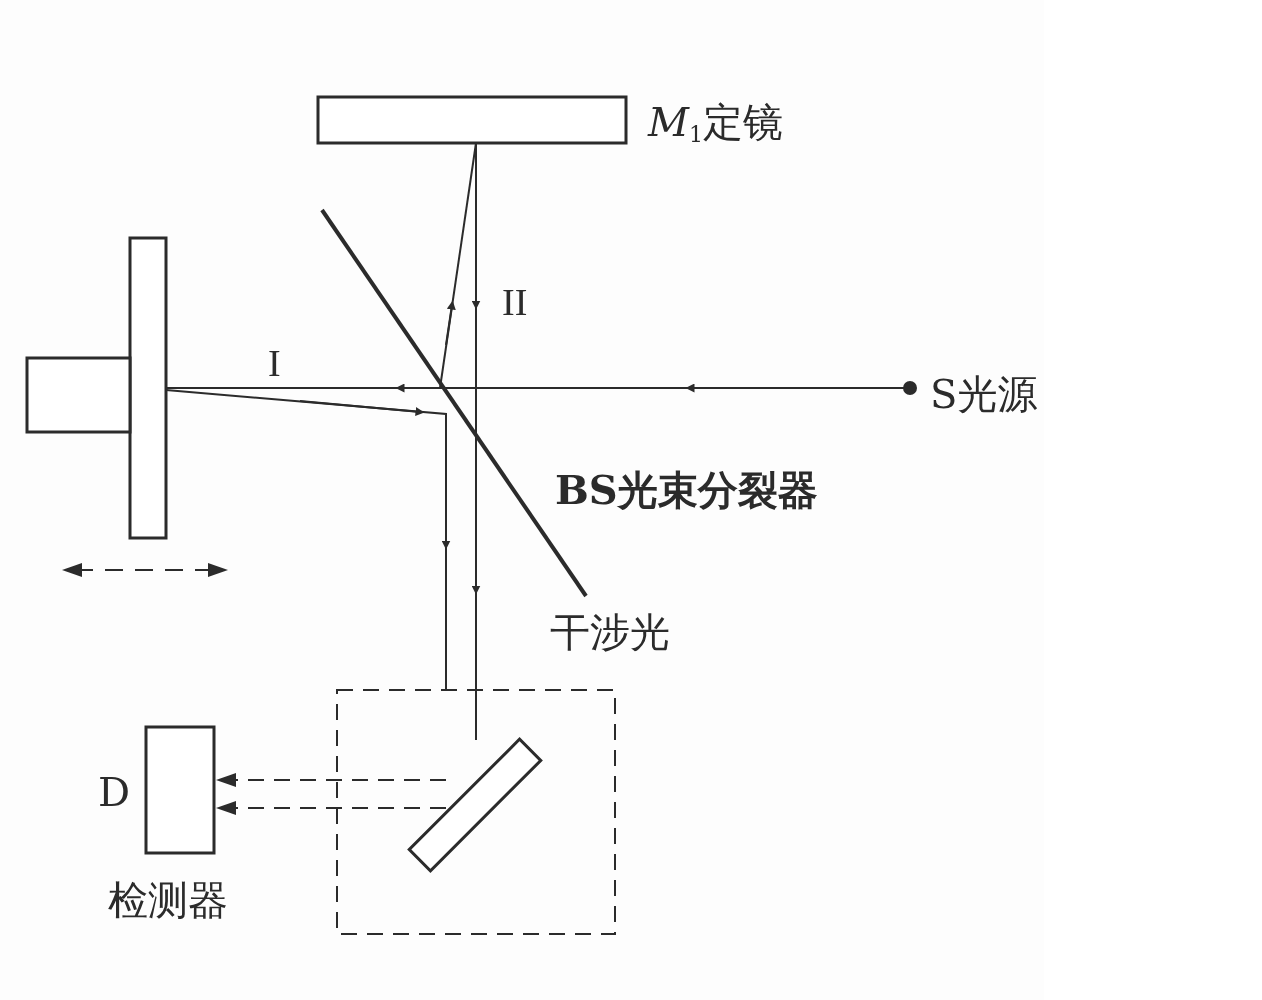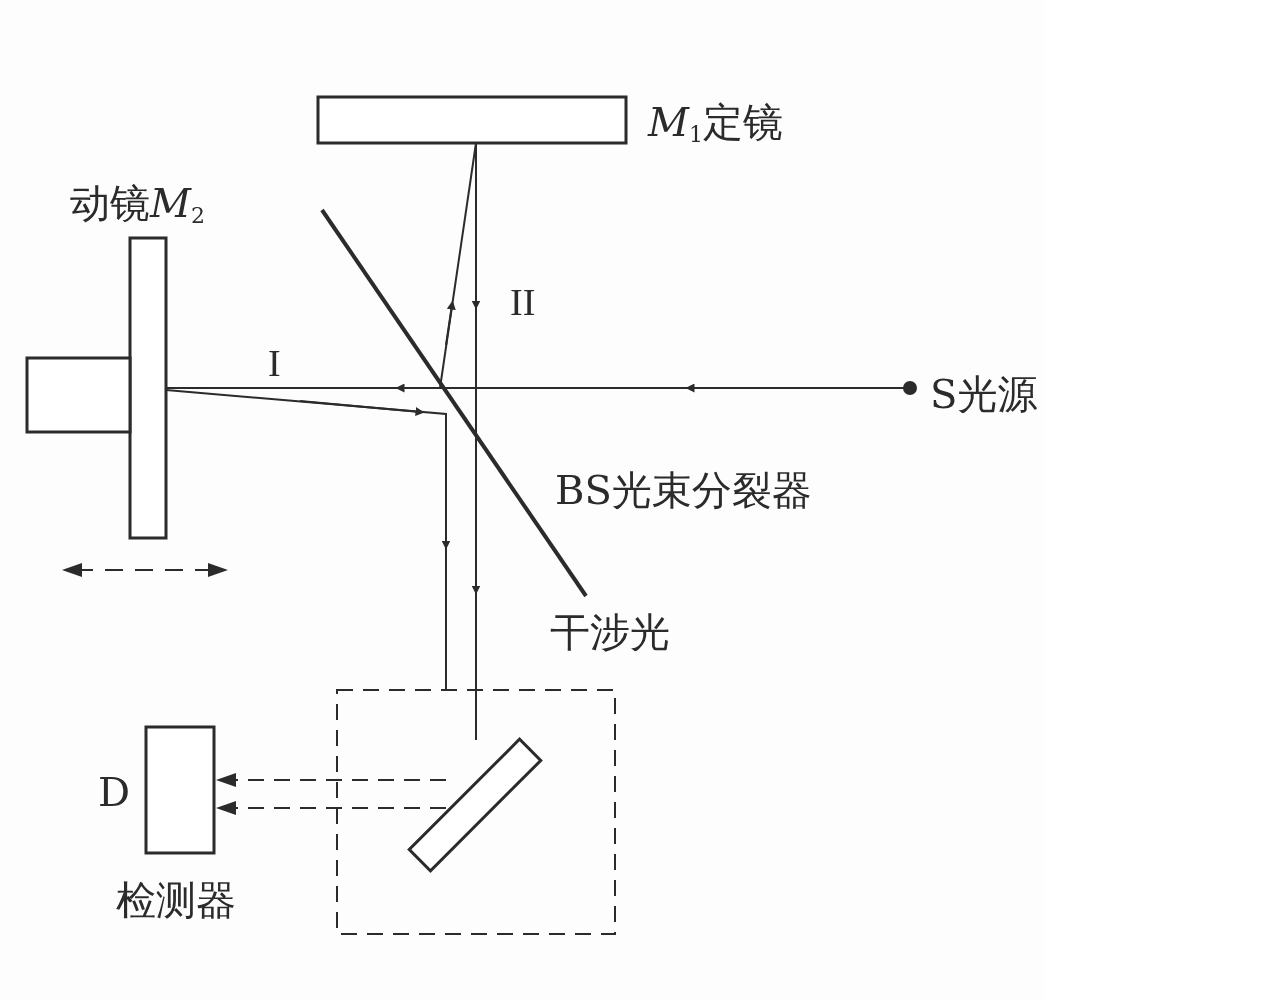--- a/index.html
+++ b/index.html
@@ -66,21 +66,20 @@
     <circle cx="910" cy="388" r="7" fill="#2b2b2b"></circle>
 
     <g stroke="#2b2b2b" stroke-width="2" stroke-dasharray="18,12">
       <line x1="75" y1="570" x2="215" y2="570"></line>
     </g>
     <polygon points="62,570 82,563 82,577" fill="#2b2b2b"></polygon>
     <polygon points="228,570 208,563 208,577" fill="#2b2b2b"></polygon>
   </svg>
 
   <div class="lbl" style="left:648px;top:102px;"><i>M</i><sub>1</sub><span>定镜</span></div>
-  <div class="lbl" style="left:70px;top:183px;"><span>动镜</span><i>M</i><sub>2</sub></div>
   <div class="lbl roman" style="left:268px;top:344px;">I</div>
-  <div class="lbl roman" style="left:502px;top:283px;margin-left:8px;">II</div>
+  <div class="lbl roman" style="left:502px;top:283px;">II</div>
   <div class="lbl" style="left:930px;top:374px;">S光源</div>
-  <div class="lbl" style="left:555px;top:470px;">BS光束分裂器</div>
+  <div class="lbl" style="left:555px;top:470px;font-weight:bold;">BS光束分裂器</div>
   <div class="lbl" style="left:550px;top:612px;">干涉光</div>
   <div class="lbl" style="left:98px;top:772px;">D</div>
-  <div class="lbl" style="left:108px;top:880px;margin-left:8px;">检测器</div>
+  <div class="lbl" style="left:108px;top:880px;">检测器</div>
 </div>
 
 </body></html>

